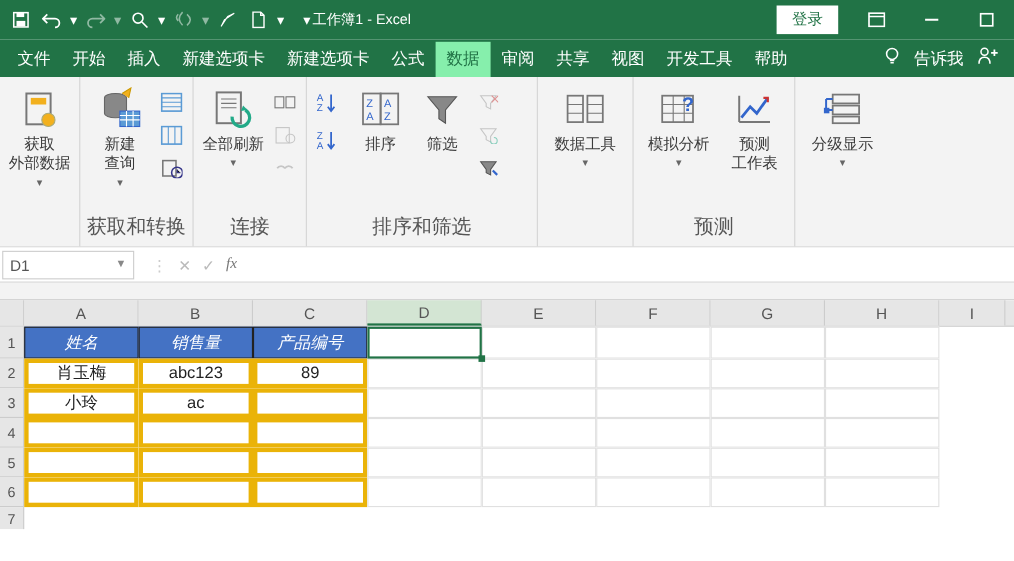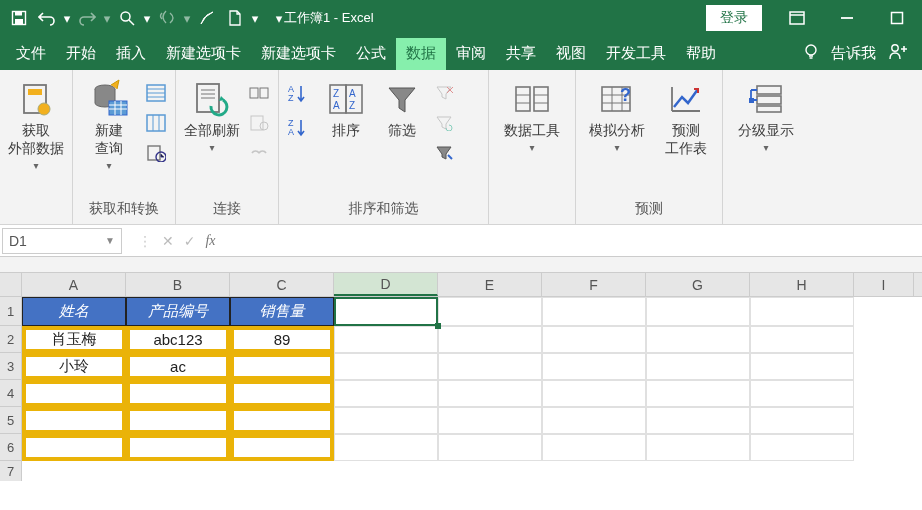--- a/index.html
+++ b/index.html
@@ -21,21 +21,21 @@
   .menu-tabs { height: 34px; background: #217346; display: flex; align-items: flex-end; color: #fff; font-size: 15px; padding-left: 6px; }
   .menu-tab { padding: 6px 10px 7px; cursor: pointer; }
   .menu-tab.active { background: #86efac; color: #217346; }
   .menu-right { margin-left: auto; display: flex; align-items: center; gap: 12px; padding-right: 14px; padding-bottom: 5px;}
   .menu-right svg { stroke: #fff; fill: none; }
 
   
   .ribbon { height: 155px; background: #f3f3f3; border-bottom: 1px solid #d4d4d4; display: flex; }
   .ribbon-group { display: flex; flex-direction: column; border-right: 1px solid #d4d4d4; padding: 4px 6px 0; }
   .ribbon-body { flex: 1; display: flex; align-items: flex-start; gap: 4px; padding-top: 4px; }
-  .ribbon-label { text-align: center; font-size: 14px; color: #555; padding: 4px 0 6px; }
+  .ribbon-label { text-align: center; font-size: 18px; color: #555; padding: 4px 0 6px; }
   .big-btn { display: flex; flex-direction: column; align-items: center; justify-content: flex-start; width: 60px; cursor: pointer; font-size: 14px; color: #3b3b3b; text-align: center; gap: 2px; }
   .big-btn .ico { width: 40px; height: 42px; display: flex; align-items: center; justify-content: center; }
   .drop-arrow::after { content: "▾"; font-size: 10px; color: #666; display: block; }
   .small-stack { display: flex; flex-direction: column; gap: 4px; padding-top: 2px; }
   .small-btn { width: 26px; height: 26px; display: flex; align-items: center; justify-content: center; cursor: pointer; }
 
   
   .formula-bar { height: 32px; border-bottom: 1px solid #ccc; display: flex; align-items: center; background: #fff; font-size: 14px; }
   .name-box { width: 120px; height: 26px; border: 1px solid #ccc; margin-left: 2px; padding: 0 6px; display: flex; align-items: center; justify-content: space-between; color: #555; }
   .fx-btns { display: flex; align-items: center; gap: 10px; padding: 0 16px; color: #bbb; }
@@ -412,22 +412,22 @@
       <div class="row-h">2</div>
       <div class="row-h">3</div>
       <div class="row-h">4</div>
       <div class="row-h">5</div>
       <div class="row-h">6</div>
       <div class="row-h" style="border-bottom:none;height:20px">7</div>
     </div>
     <div class="cells">
       <div class="cell-row thead">
         <div class="cell">姓名</div>
+        <div class="cell">销售量</div>
         <div class="cell">产品编号</div>
-        <div class="cell">销售量</div>
         <div class="cell" style="background:#fff;border:1px solid #e0e0e0"></div>
         <div class="cell" style="background:#fff;border:1px solid #e0e0e0"></div>
         <div class="cell" style="background:#fff;border:1px solid #e0e0e0"></div>
         <div class="cell" style="background:#fff;border:1px solid #e0e0e0"></div>
         <div class="cell" style="background:#fff;border:1px solid #e0e0e0"></div>
       </div>
       <div class="cell-row tbody">
           <div class="cell">肖玉梅</div>
           <div class="cell">abc123</div>
           <div class="cell">89</div>

